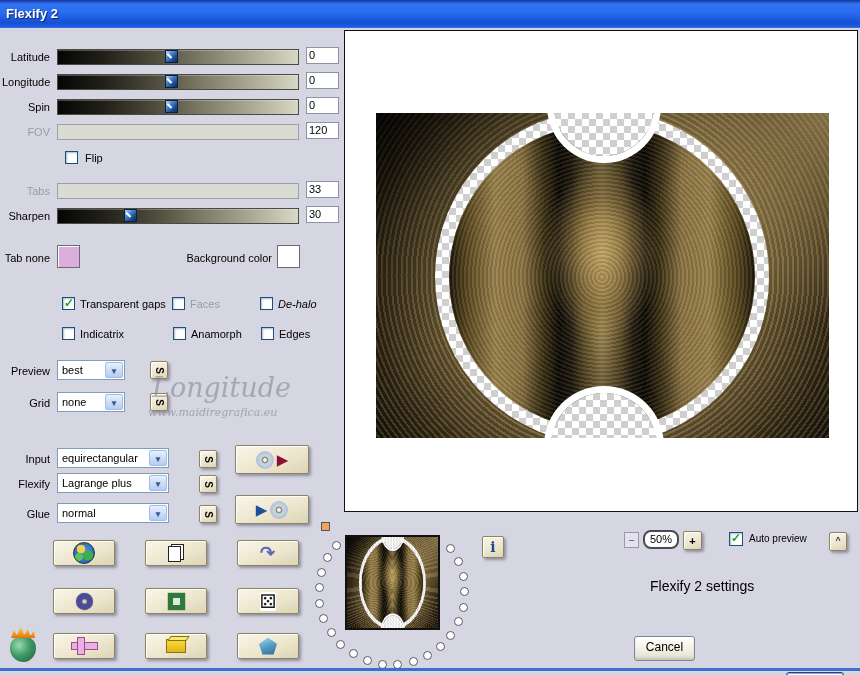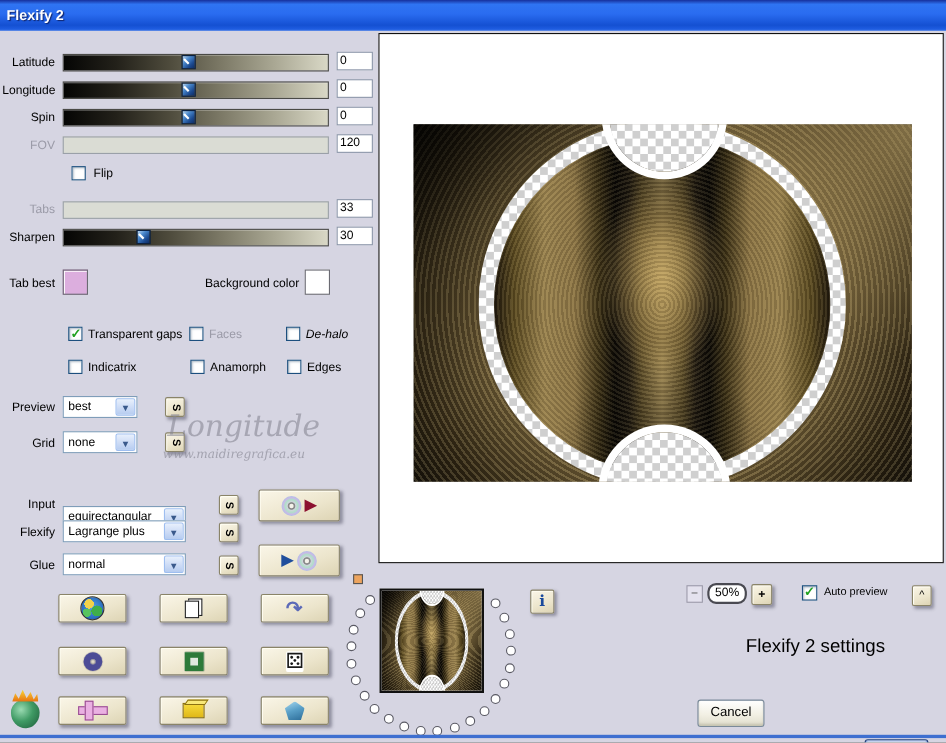--- a/index.html
+++ b/index.html
@@ -164,21 +164,21 @@
   <div class="abs lbl rlbl dis" style="top:184px;">Tabs</div>
   <div class="abs slider disabled" style="left:57px;top:183px;"></div>
   <div class="abs numbox" style="left:306px;top:181px;">33</div>
 
   <div class="abs lbl rlbl" style="top:209px;">Sharpen</div>
   <div class="abs slider" style="left:57px;top:208px;">
     <div class="thumb" style="left:66px;"></div>
   </div>
   <div class="abs numbox" style="left:306px;top:206px;">30</div>
 
-  <div class="abs lbl rlbl" style="top:251px;">Tab best</div>
+  <div class="abs lbl rlbl" style="top:251px;">Tab none</div>
   <div class="abs swatch" style="left: 57px; top: 245px; background-color: rgb(220, 174, 222);"></div>
   <div class="abs lbl" style="left:150px;top:251px;width:122px;text-align:right;">Background color</div>
   <div class="abs swatch" style="left: 277px; top: 245px; background-color: rgb(255, 255, 255);"></div>
 
   <div class="abs cb" style="left:62px;top:297px;">
     <span class="mark">✓</span>
   </div>
   <div class="abs lbl" style="left:80px;top:297px;">Transparent gaps</div>
   <div class="abs cb" style="left:172px;top:297px;"></div>
   <div class="abs lbl dis" style="left:190px;top:297px;">Faces</div>
@@ -207,21 +207,21 @@
     <span class="btn">▾</span>
   </div>
   <div class="abs tbtn sbtn" style="left:150px;top:393px;">
       <span class="g">S</span>
     </div>
 
   <div class="abs watermark-name" style="left:152px;top:372px;">Longitude</div>
   <div class="abs watermark-url" style="left:148px;top:406px;">www.maidiregrafica.eu</div>
 
   <div class="abs lbl rlbl" style="top:452px;">Input</div>
-  <div class="abs dd" style="left:57px;top:448px;width:112px;margin-top:12px;">
+  <div class="abs dd" style="left:57px;top:448px;width:112px;">
     <span class="val">equirectangular</span>
     <span class="btn">▾</span>
   </div>
   <div class="abs tbtn sbtn" style="left:199px;top:450px;">
       <span class="g">S</span>
     </div>
   <div class="abs tbtn" style="left:235px;top:445px;width:72px;height:27px;gap:3px;">
     <span class="cd"></span>
     <span class="tri" style="color:#8c1030;">▶</span>
   </div>
@@ -340,19 +340,19 @@
       <span>+</span>
     </div>
   <div class="abs cb" style="left:729px;top:532px;width:14px;height:14px;">
     <span class="mark">✓</span>
   </div>
   <div class="abs" style="left:749px;top:533px;font-size:10px;">Auto preview</div>
   <div class="abs tbtn" style="left:829px;top:532px;width:16px;height:17px;font-size:10px;">
       <span>^</span>
     </div>
 
-  <div class="abs" style="left:650px;top:578px;font-size:17px;margin-left:28px;">Flexify 2 settings</div>
+  <div class="abs" style="left:650px;top:578px;font-size:14px;">Flexify 2 settings</div>
 
   <div class="abs xpbtn" style="left:634px;top:636px;width:59px;"><span>Cancel</span></div>
   <div class="abs xpbtn default" style="left:786px;top:636px;width:56px;margin-top:36px;"><span>OK</span></div>
 
   <div class="abs bottom-border"></div>
 </div>
 
 </body></html>

